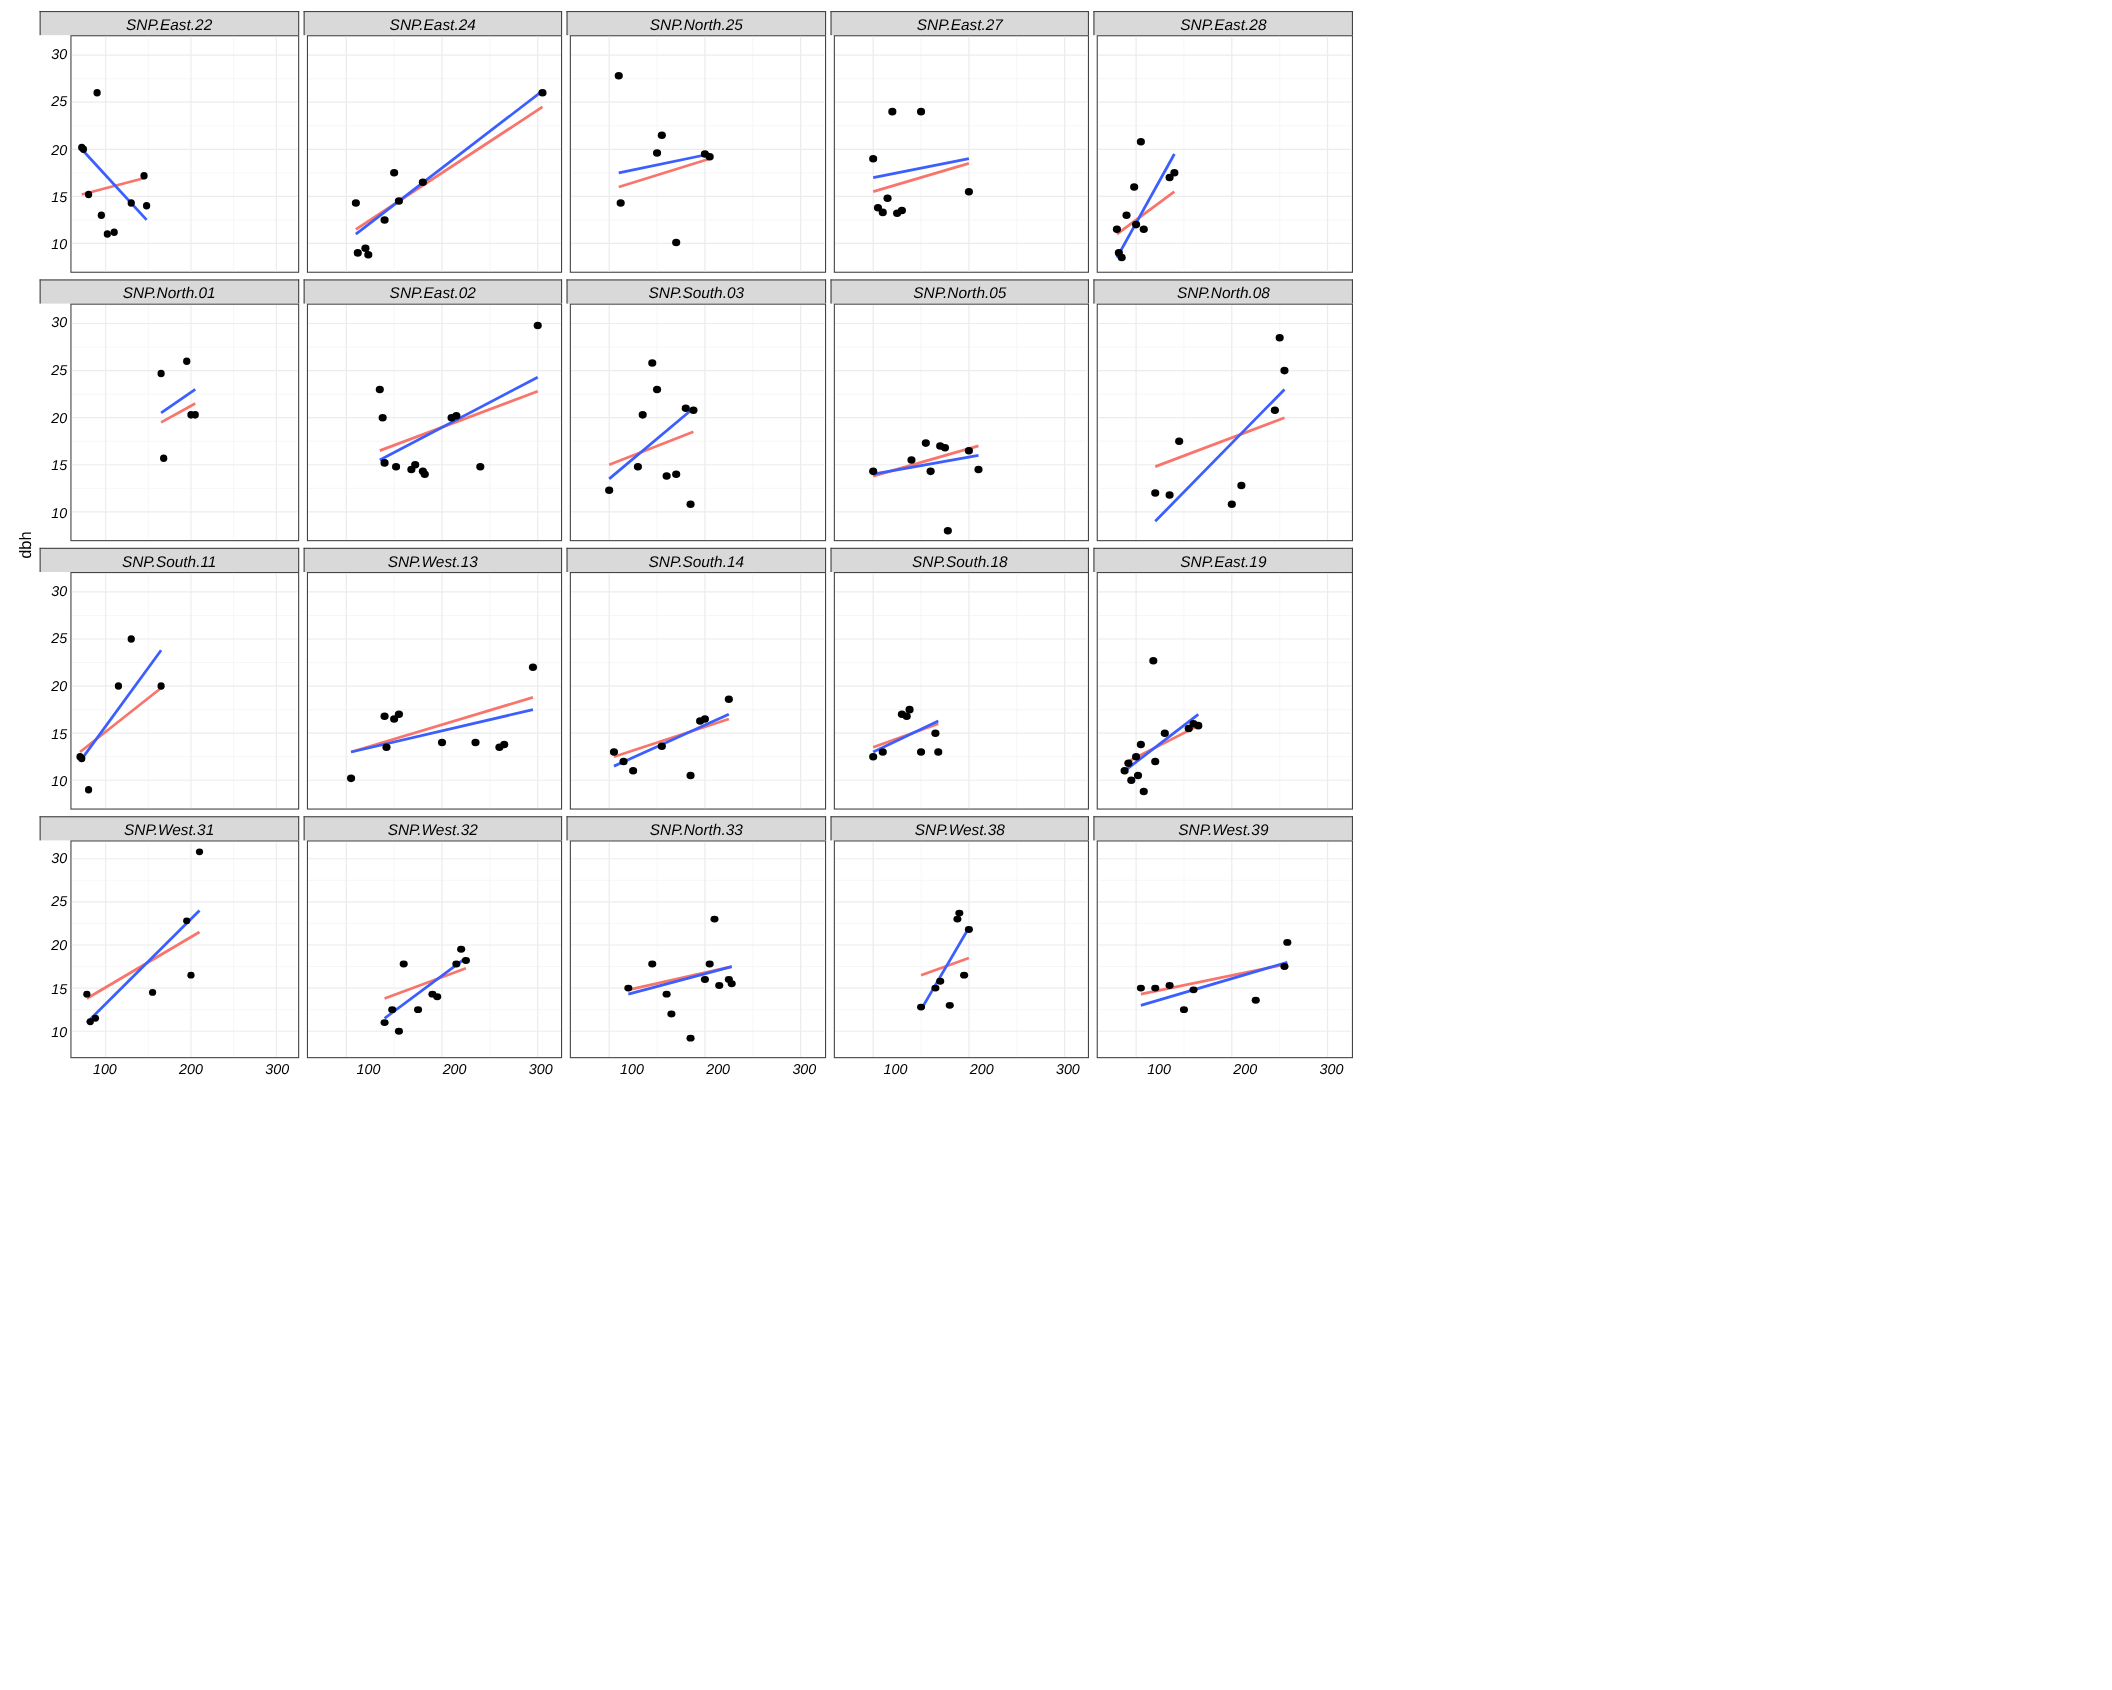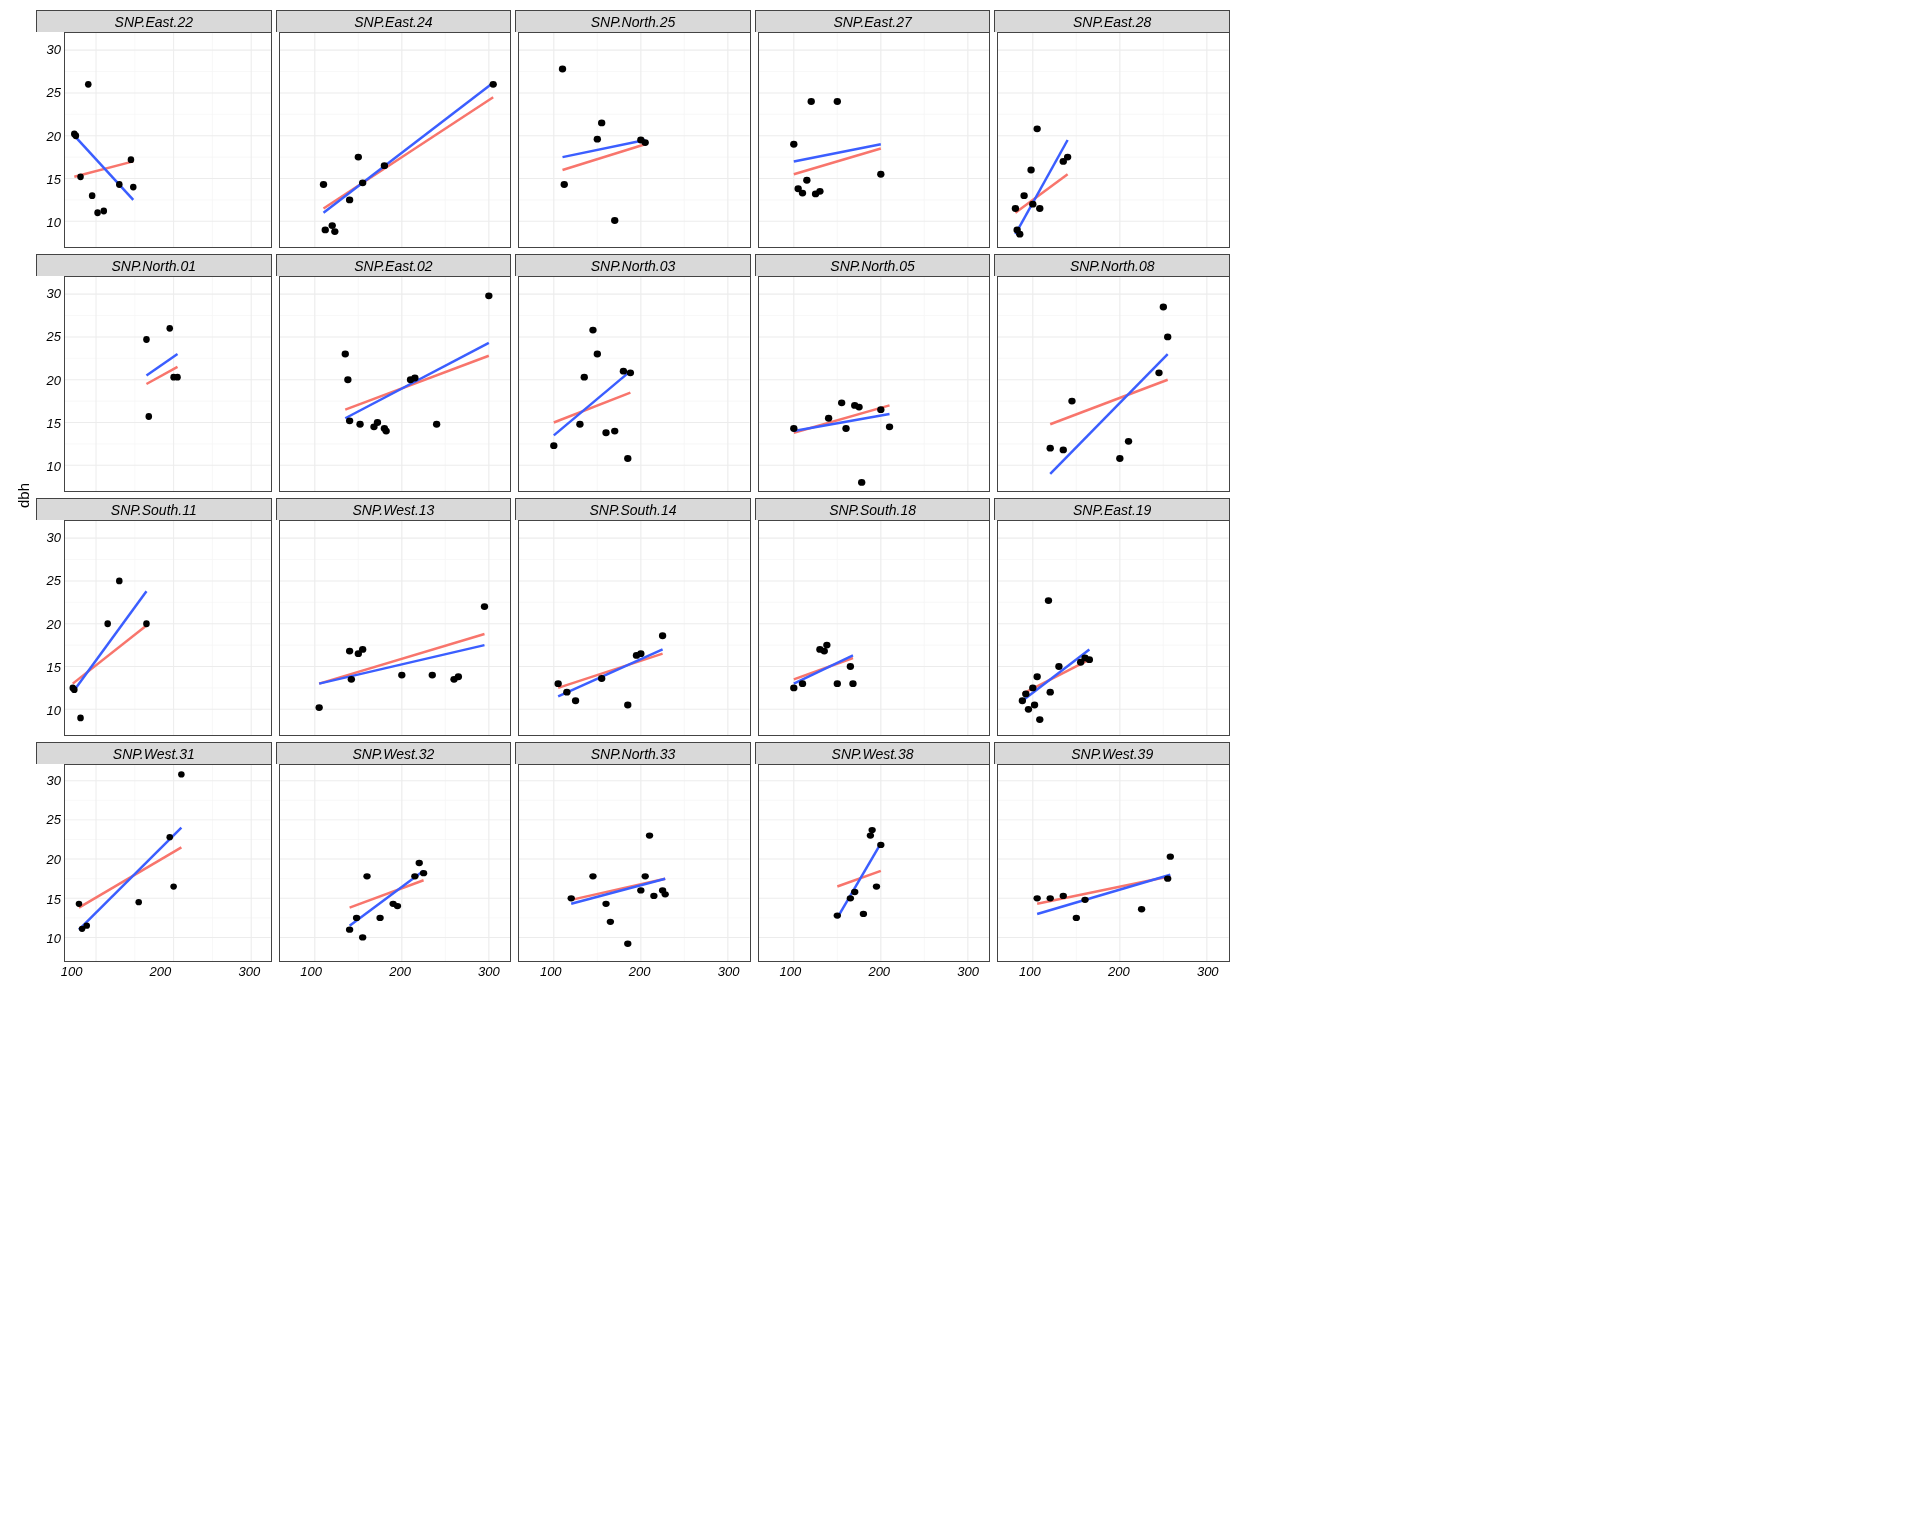--- a/index.html
+++ b/index.html
@@ -88,21 +88,20 @@
   }
   .panel svg {
     position: absolute;
     inset: 0;
     width: 100%;
     height: 100%;
   }
   .x-ticks-row {
     height: 20px;
     display: flex;
-    flex-direction: column;
   }
   .x-ticks-row .spacer-y { width: 28px; }
   .x-ticks {
     flex: 1;
     position: relative;
   }
   .x-ticks div {
     position: absolute;
     top: 2px;
     font-size: 13px;
@@ -424,21 +423,21 @@
                 <circle class="point" cx="181.13207547169813" cy="17.599999999999994" r="3.2"></circle>
               </svg>
             </div>
           </div>
           <div class="x-ticks-row" style="height: 2px;">
             <div class="spacer-y"></div>
             <div class="x-ticks"></div>
           </div>
         </div>
         <div class="facet">
-          <div class="strip">SNP.North.03</div>
+          <div class="strip">SNP.South.03</div>
           <div class="panel-wrap">
             <div class="y-ticks" style="width: 2px;"></div>
             <div class="panel">
               <svg viewBox="0 0 200 200" preserveAspectRatio="none">
                 <line class="gridline-minor" x1="0" x2="200" y1="156" y2="156"></line>
                 <line class="gridline-minor" x1="0" x2="200" y1="116" y2="116"></line>
                 <line class="gridline-minor" x1="0" x2="200" y1="76" y2="76"></line>
                 <line class="gridline-minor" x1="0" x2="200" y1="36" y2="36"></line>
                 <line class="gridline-minor" y1="0" y2="200" x1="67.9245283018868" x2="67.9245283018868"></line>
                 <line class="gridline-minor" y1="0" y2="200" x1="143.39622641509433" x2="143.39622641509433"></line>

